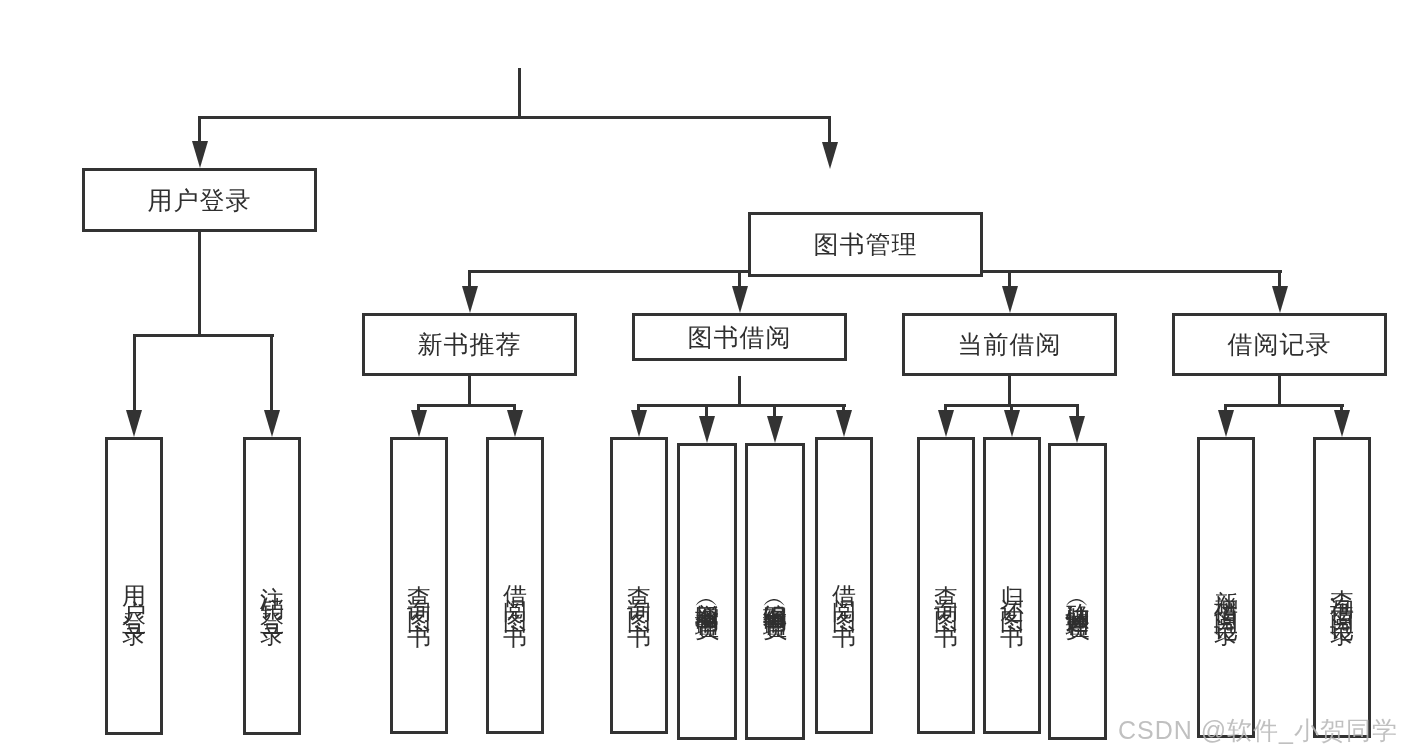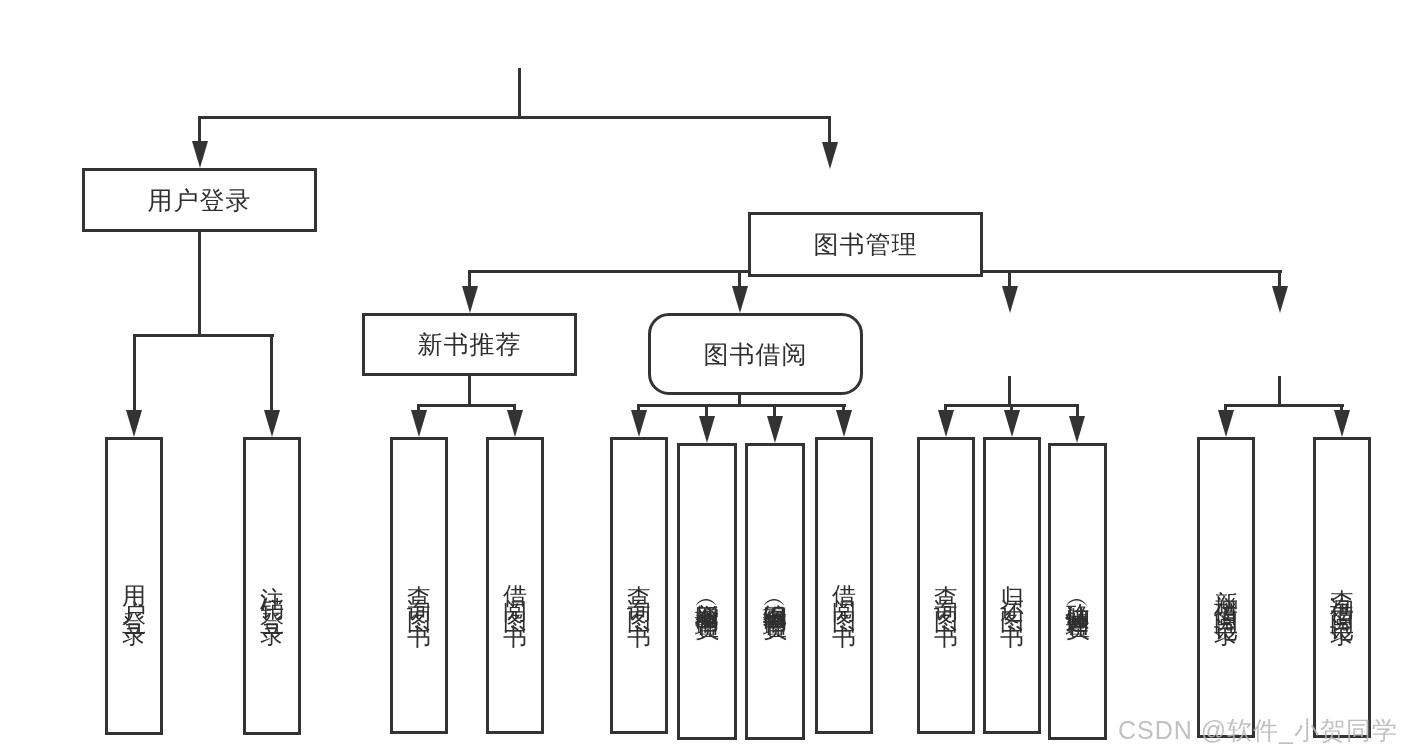--- a/index.html
+++ b/index.html
@@ -114,22 +114,28 @@
     <div class="arrow" style="left: 1334px; top: 410px; border-top-color: rgb(51, 51, 51);"></div>
     <div class="node h" style="left: 82px; top: 168px; width: 235px; height: 64px; border-color: rgb(51, 51, 51);">
       <span class="lbl" style="color: rgb(47, 47, 47);">用户登录</span>
     </div>
     <div class="node h" style="left: 748px; top: 169px; width: 235px; height: 65px; border-color: rgb(51, 51, 51); margin-top: 43px;">
       <span class="lbl" style="color: rgb(47, 47, 47);">图书管理</span>
     </div>
     <div class="node h" style="left: 362px; top: 313px; width: 215px; height: 63px; border-color: rgb(51, 51, 51);">
       <span class="lbl" style="color: rgb(47, 47, 47);">新书推荐</span>
     </div>
-    <div class="node h" style="left: 648px; top: 313px; width: 215px; height: 82px; border-color: rgb(51, 51, 51); border-radius: 21px;">
+    <div class="node h" style="left: 632px; top: 313px; width: 215px; height: 48px; border-color: rgb(51, 51, 51);">
       <span class="lbl" style="color: rgb(47, 47, 47);">图书借阅</span>
+    </div>
+    <div class="node h" style="left: 902px; top: 313px; width: 215px; height: 63px; border-color: rgb(51, 51, 51);">
+      <span class="lbl" style="color: rgb(47, 47, 47);">当前借阅</span>
+    </div>
+    <div class="node h" style="left: 1172px; top: 313px; width: 215px; height: 63px; border-color: rgb(51, 51, 51);">
+      <span class="lbl" style="color: rgb(47, 47, 47);">借阅记录</span>
     </div>
     <div class="node v" style="left: 105px; top: 437px; width: 58px; height: 298px; border-color: rgb(51, 51, 51);">
       <span class="lbl" style="color: rgb(47, 47, 47); letter-spacing: 13px; transform: translateY(6.5px);">用户登录</span>
     </div>
     <div class="node v" style="left: 243px; top: 437px; width: 58px; height: 298px; border-color: rgb(51, 51, 51);">
       <span class="lbl" style="color: rgb(47, 47, 47); letter-spacing: 13px; transform: translateY(6.5px);">注销登录</span>
     </div>
     <div class="node v" style="left: 390px; top: 437px; width: 58px; height: 297px; border-color: rgb(51, 51, 51);">
       <span class="lbl" style="color: rgb(47, 47, 47); letter-spacing: 13px; transform: translateY(6.5px);">查询图书</span>
     </div>

